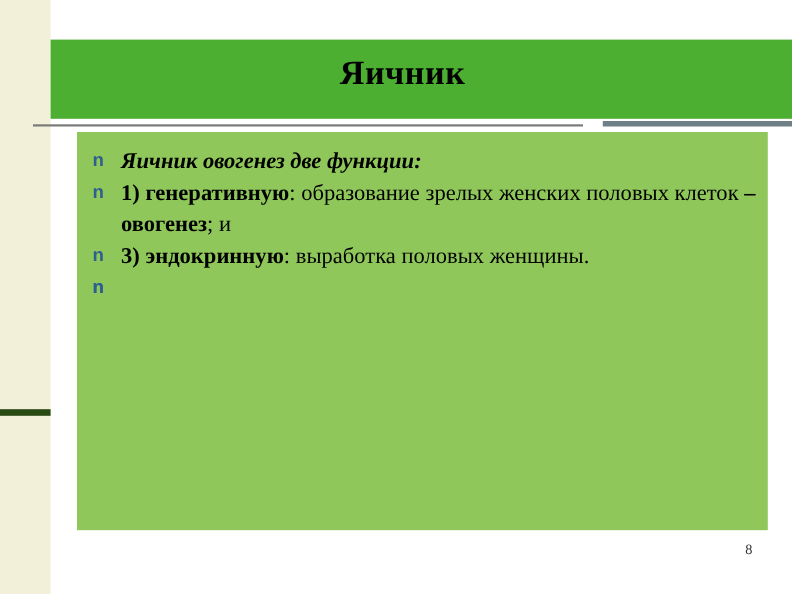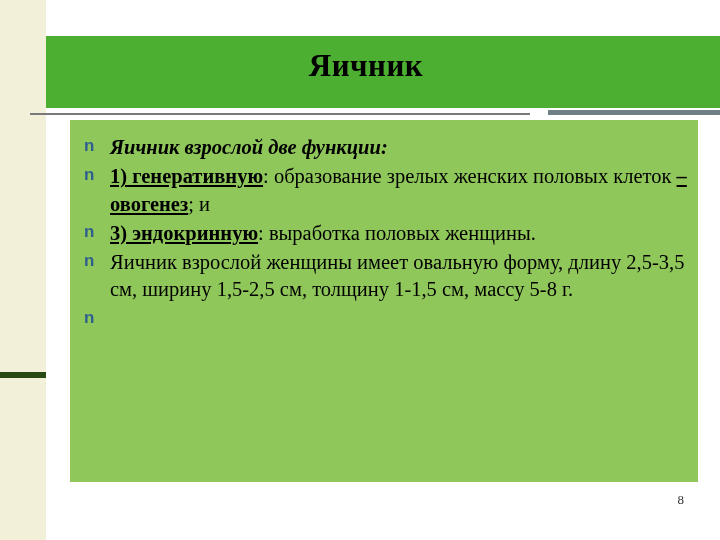--- a/index.html
+++ b/index.html
@@ -103,21 +103,21 @@
   .bullet-marker {
     position: absolute;
     left: 2px;
     top: 1px;
     font-family: "Liberation Sans", sans-serif;
     font-size: 17px;
     font-weight: bold;
     color: #2f5f8f;
   }
   .b-italic { font-style: italic; font-weight: bold; }
-  .b-bold { font-weight: bold; text-decoration: underline; }
+  .b-bold { font-weight: bold; }
   .empty-item { min-height: 26px; }
   
   .page-num {
     position: absolute;
     right: 36px;
     top: 492px;
     font-size: 13px;
     color: #333333;
     font-family: "Liberation Serif", serif;
   }
@@ -134,36 +134,35 @@
   <div class="title-text">Яичник</div>
 
   <div class="title-rule"></div>
   <div class="title-rule-2"></div>
 
   <div class="body-block">
     <ul class="bullets">
 
       <li>
         <span class="bullet-marker">n</span>
-        <span class="b-italic">Яичник взрослой две функции:</span>
+        <span class="b-italic">Яичник овогенез две функции:</span>
       </li>
 
       <li>
         <span class="bullet-marker">n</span>
         <span class="b-bold">1) генеративную</span><span>: образование зрелых женских половых клеток </span><span class="b-bold">– овогенез</span><span>; и</span>
       </li>
 
       <li>
         <span class="bullet-marker">n</span>
         <span class="b-bold">3) эндокринную</span><span>: выработка половых женщины.</span>
       </li>
 
       <li>
         <span class="bullet-marker">n</span>
-        <span>Яичник взрослой женщины имеет овальную форму, длину 2,5-3,5 см, ширину 1,5-2,5 см, толщину 1-1,5 см, массу 5-8 г.</span>
       </li>
 
       <li class="empty-item">
         <span class="bullet-marker">n</span>
       </li>
 
     </ul>
   </div>
 
   <div class="page-num">8</div>

